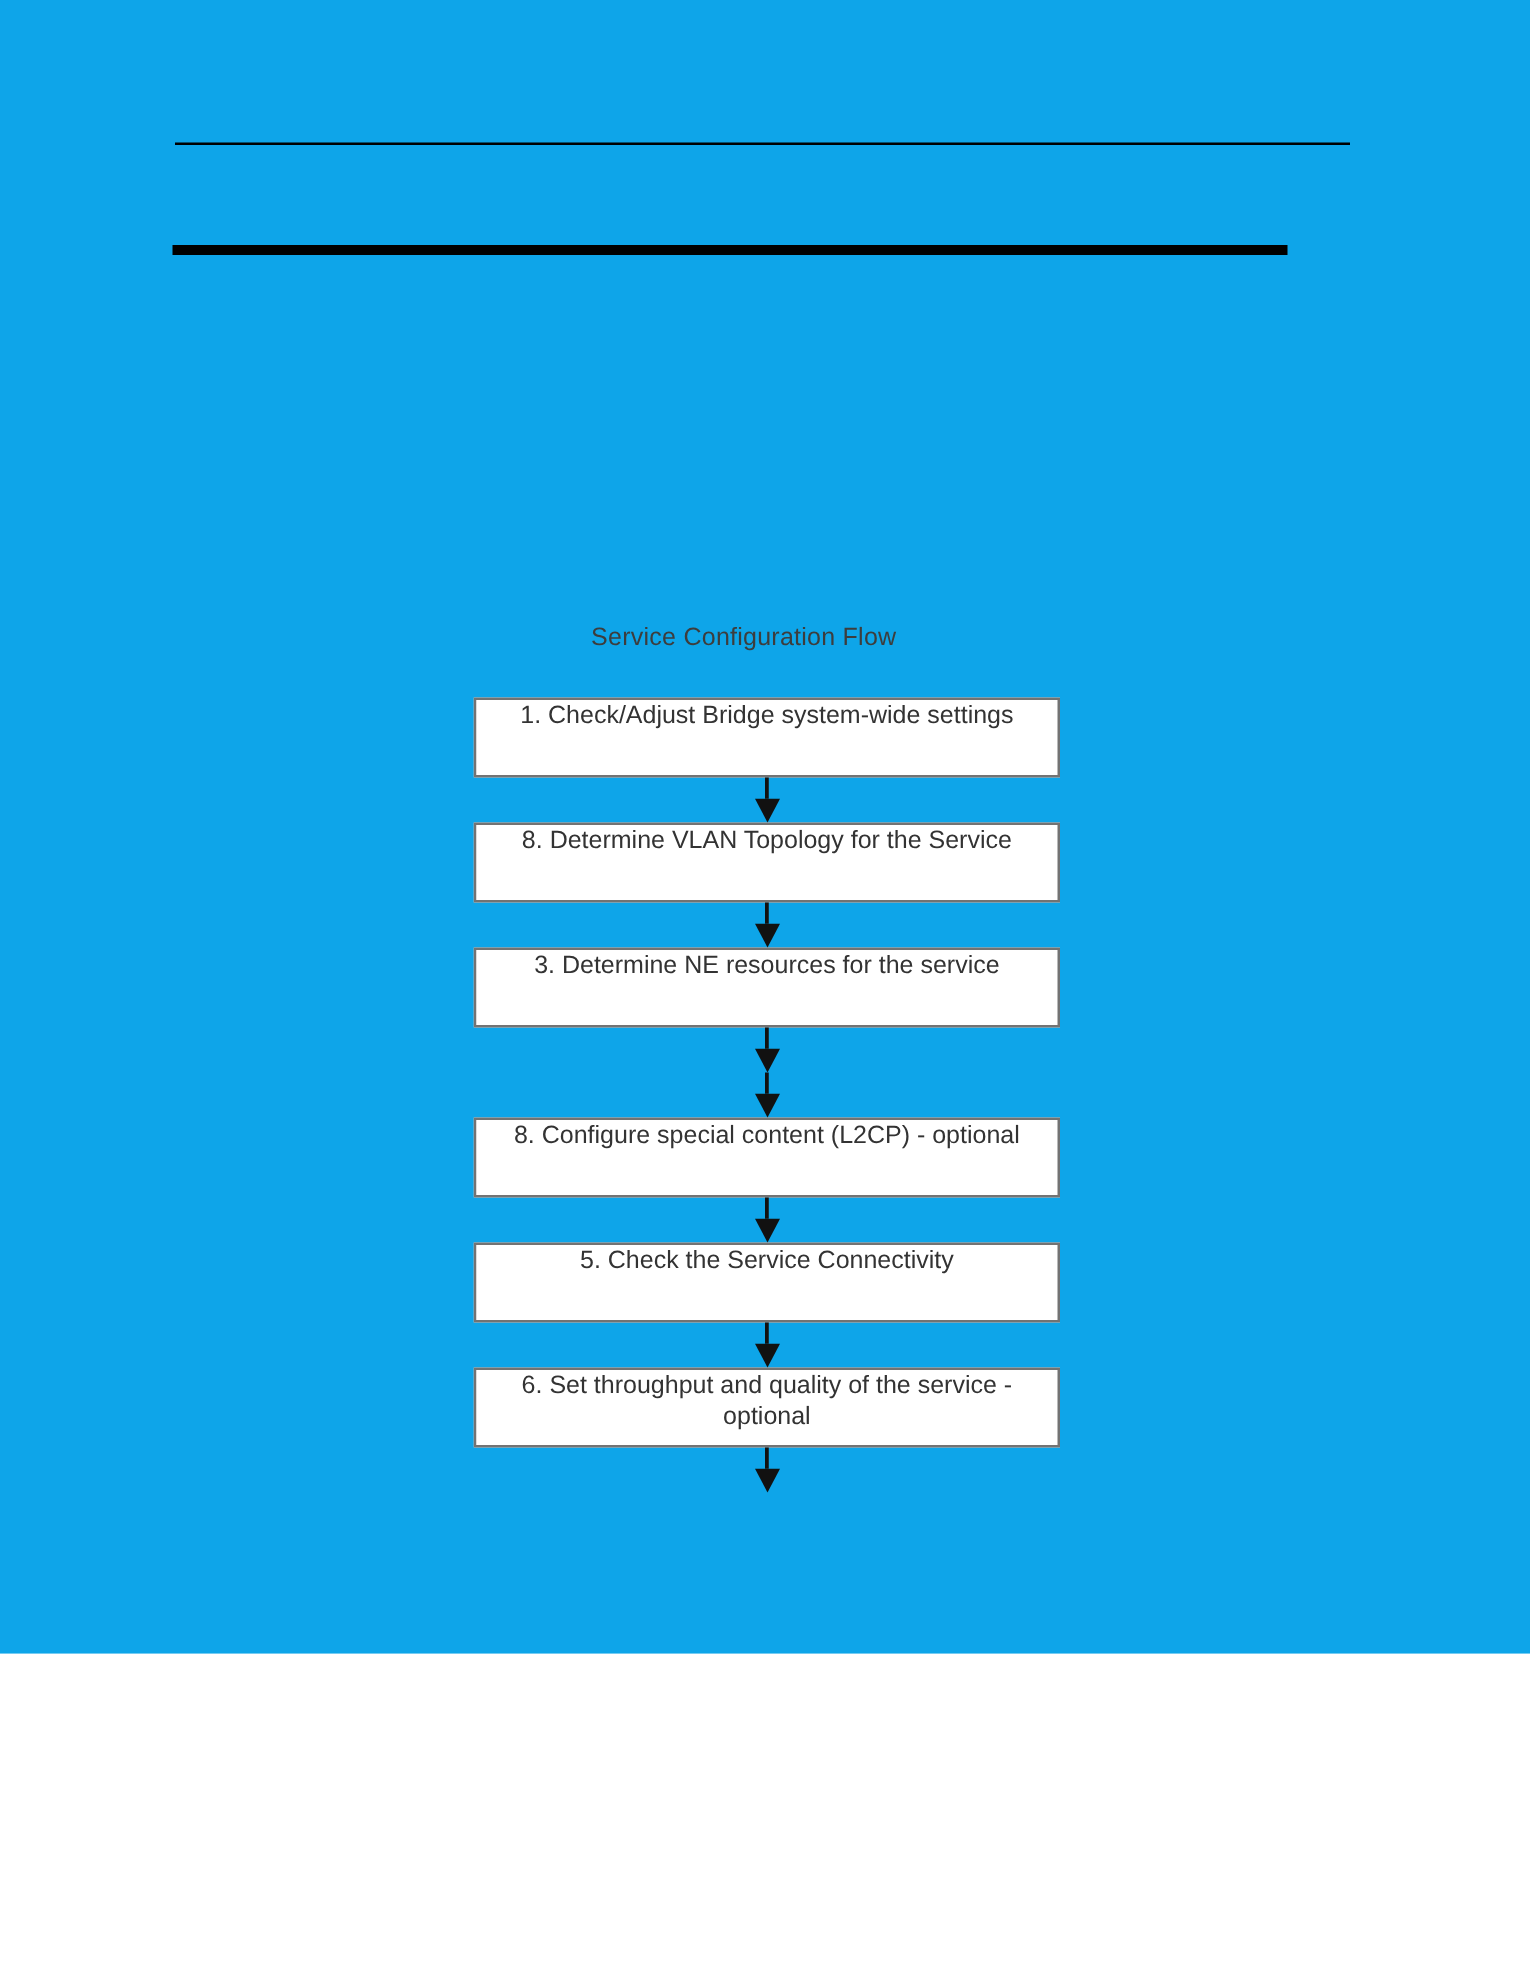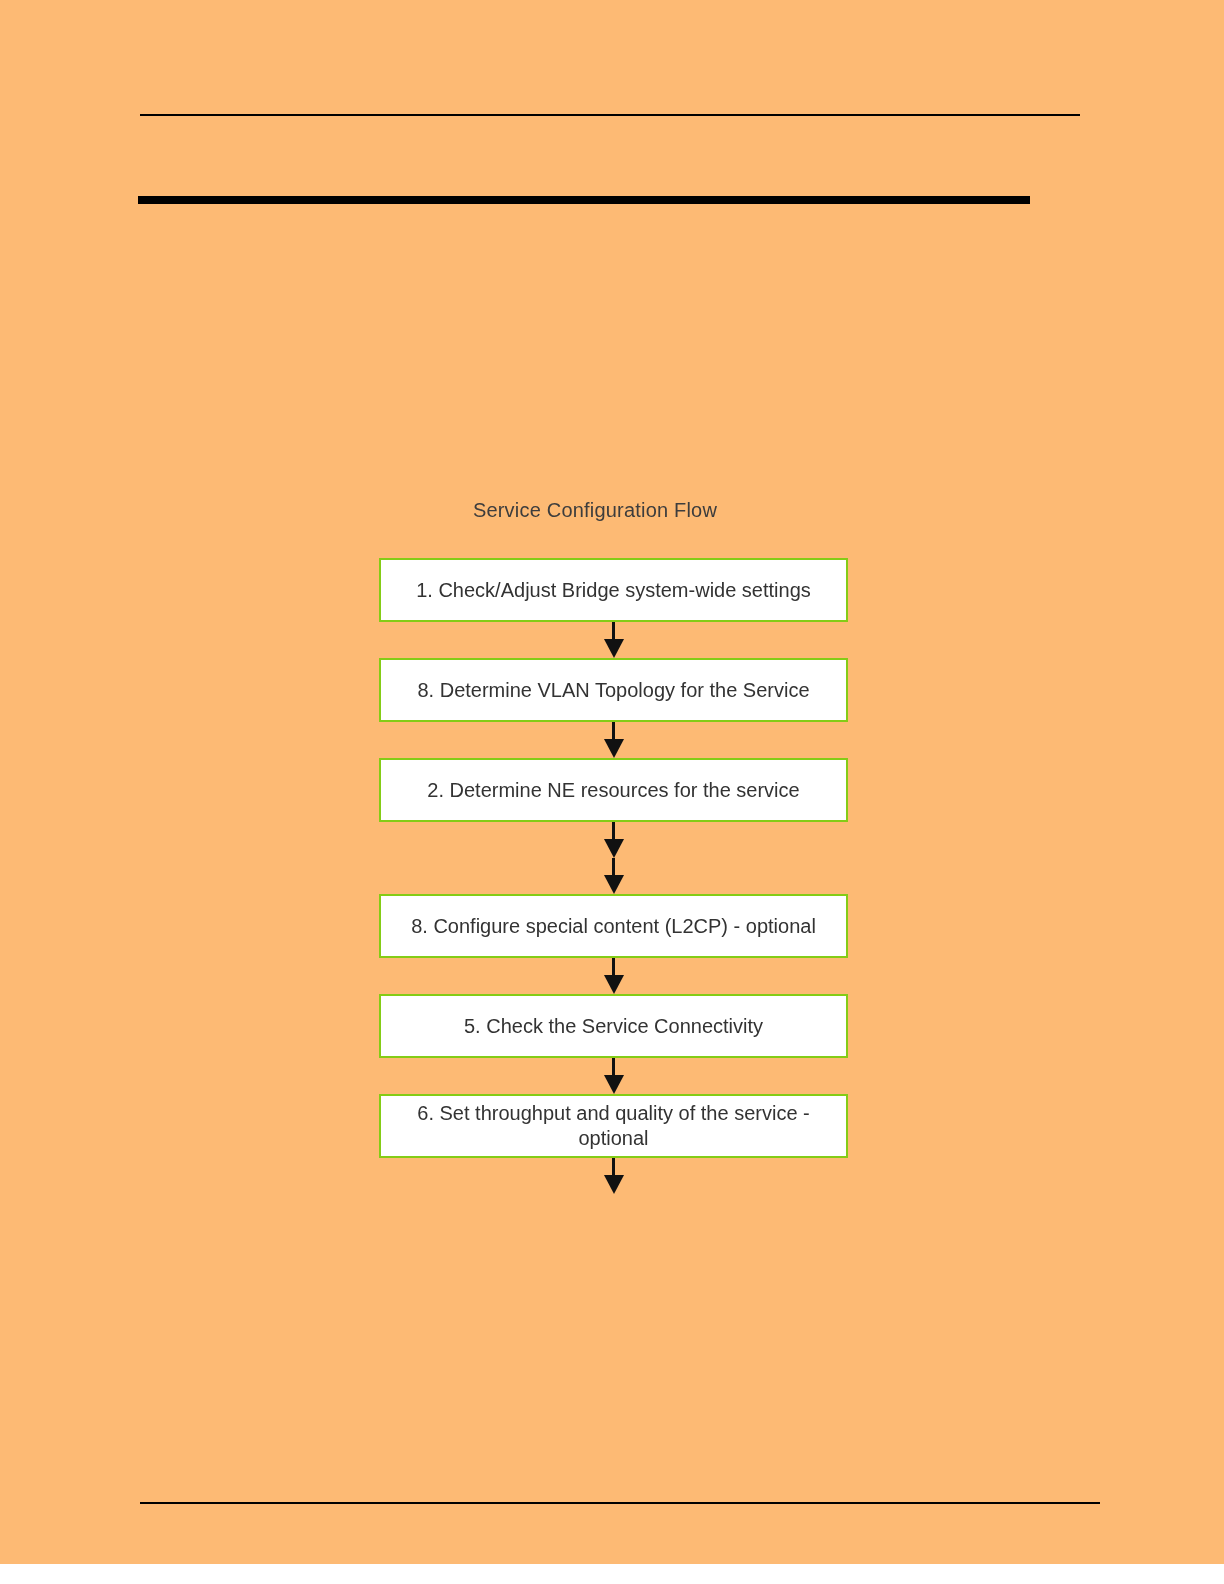--- a/index.html
+++ b/index.html
@@ -3,22 +3,22 @@
 <meta charset="utf-8">
 <style>
   html, body {
     margin: 0;
     padding: 0;
     background: #ffffff;
   }
   .page {
     position: relative;
     width: 1224px;
-    height: 1564px;
-    background: #fdba74;
+    height: 1323px;
+    background: #0ea5e9;
     font-family: "Liberation Sans", "DejaVu Sans", sans-serif;
     overflow: hidden;
   }
   .rule {
     position: absolute;
     background: #000000;
   }
   .rule-top {
     left: 140px;
     top: 114px;
@@ -50,24 +50,23 @@
   .flow {
     position: absolute;
     left: 379px;
     top: 558px;
     width: 469px;
   }
   .flow-box {
     box-sizing: border-box;
     width: 469px;
     height: 64px;
-    border: 2px solid #84cc16;
+    border: 2px solid #737373;
     background: #ffffff;
     display: flex;
-    align-items: center;
     justify-content: center;
     text-align: center;
     padding: 0 10px;
   }
   .flow-box span {
     font-size: 20px;
     line-height: 25px;
     color: #333333;
   }
   .flow-arrow {
@@ -111,21 +110,21 @@
 
     <div class="flow-box">
       <span>8. Determine VLAN Topology for the Service</span>
     </div>
     <div class="flow-arrow">
       <div class="arrow-stem"></div>
       <div class="arrow-head"></div>
     </div>
 
     <div class="flow-box">
-      <span>2. Determine NE resources for the service</span>
+      <span>3. Determine NE resources for the service</span>
     </div>
     <div class="flow-arrow">
       <div class="arrow-stem"></div>
       <div class="arrow-head"></div>
     </div>
 
     <div class="flow-arrow">
       <div class="arrow-stem"></div>
       <div class="arrow-head"></div>
     </div>

